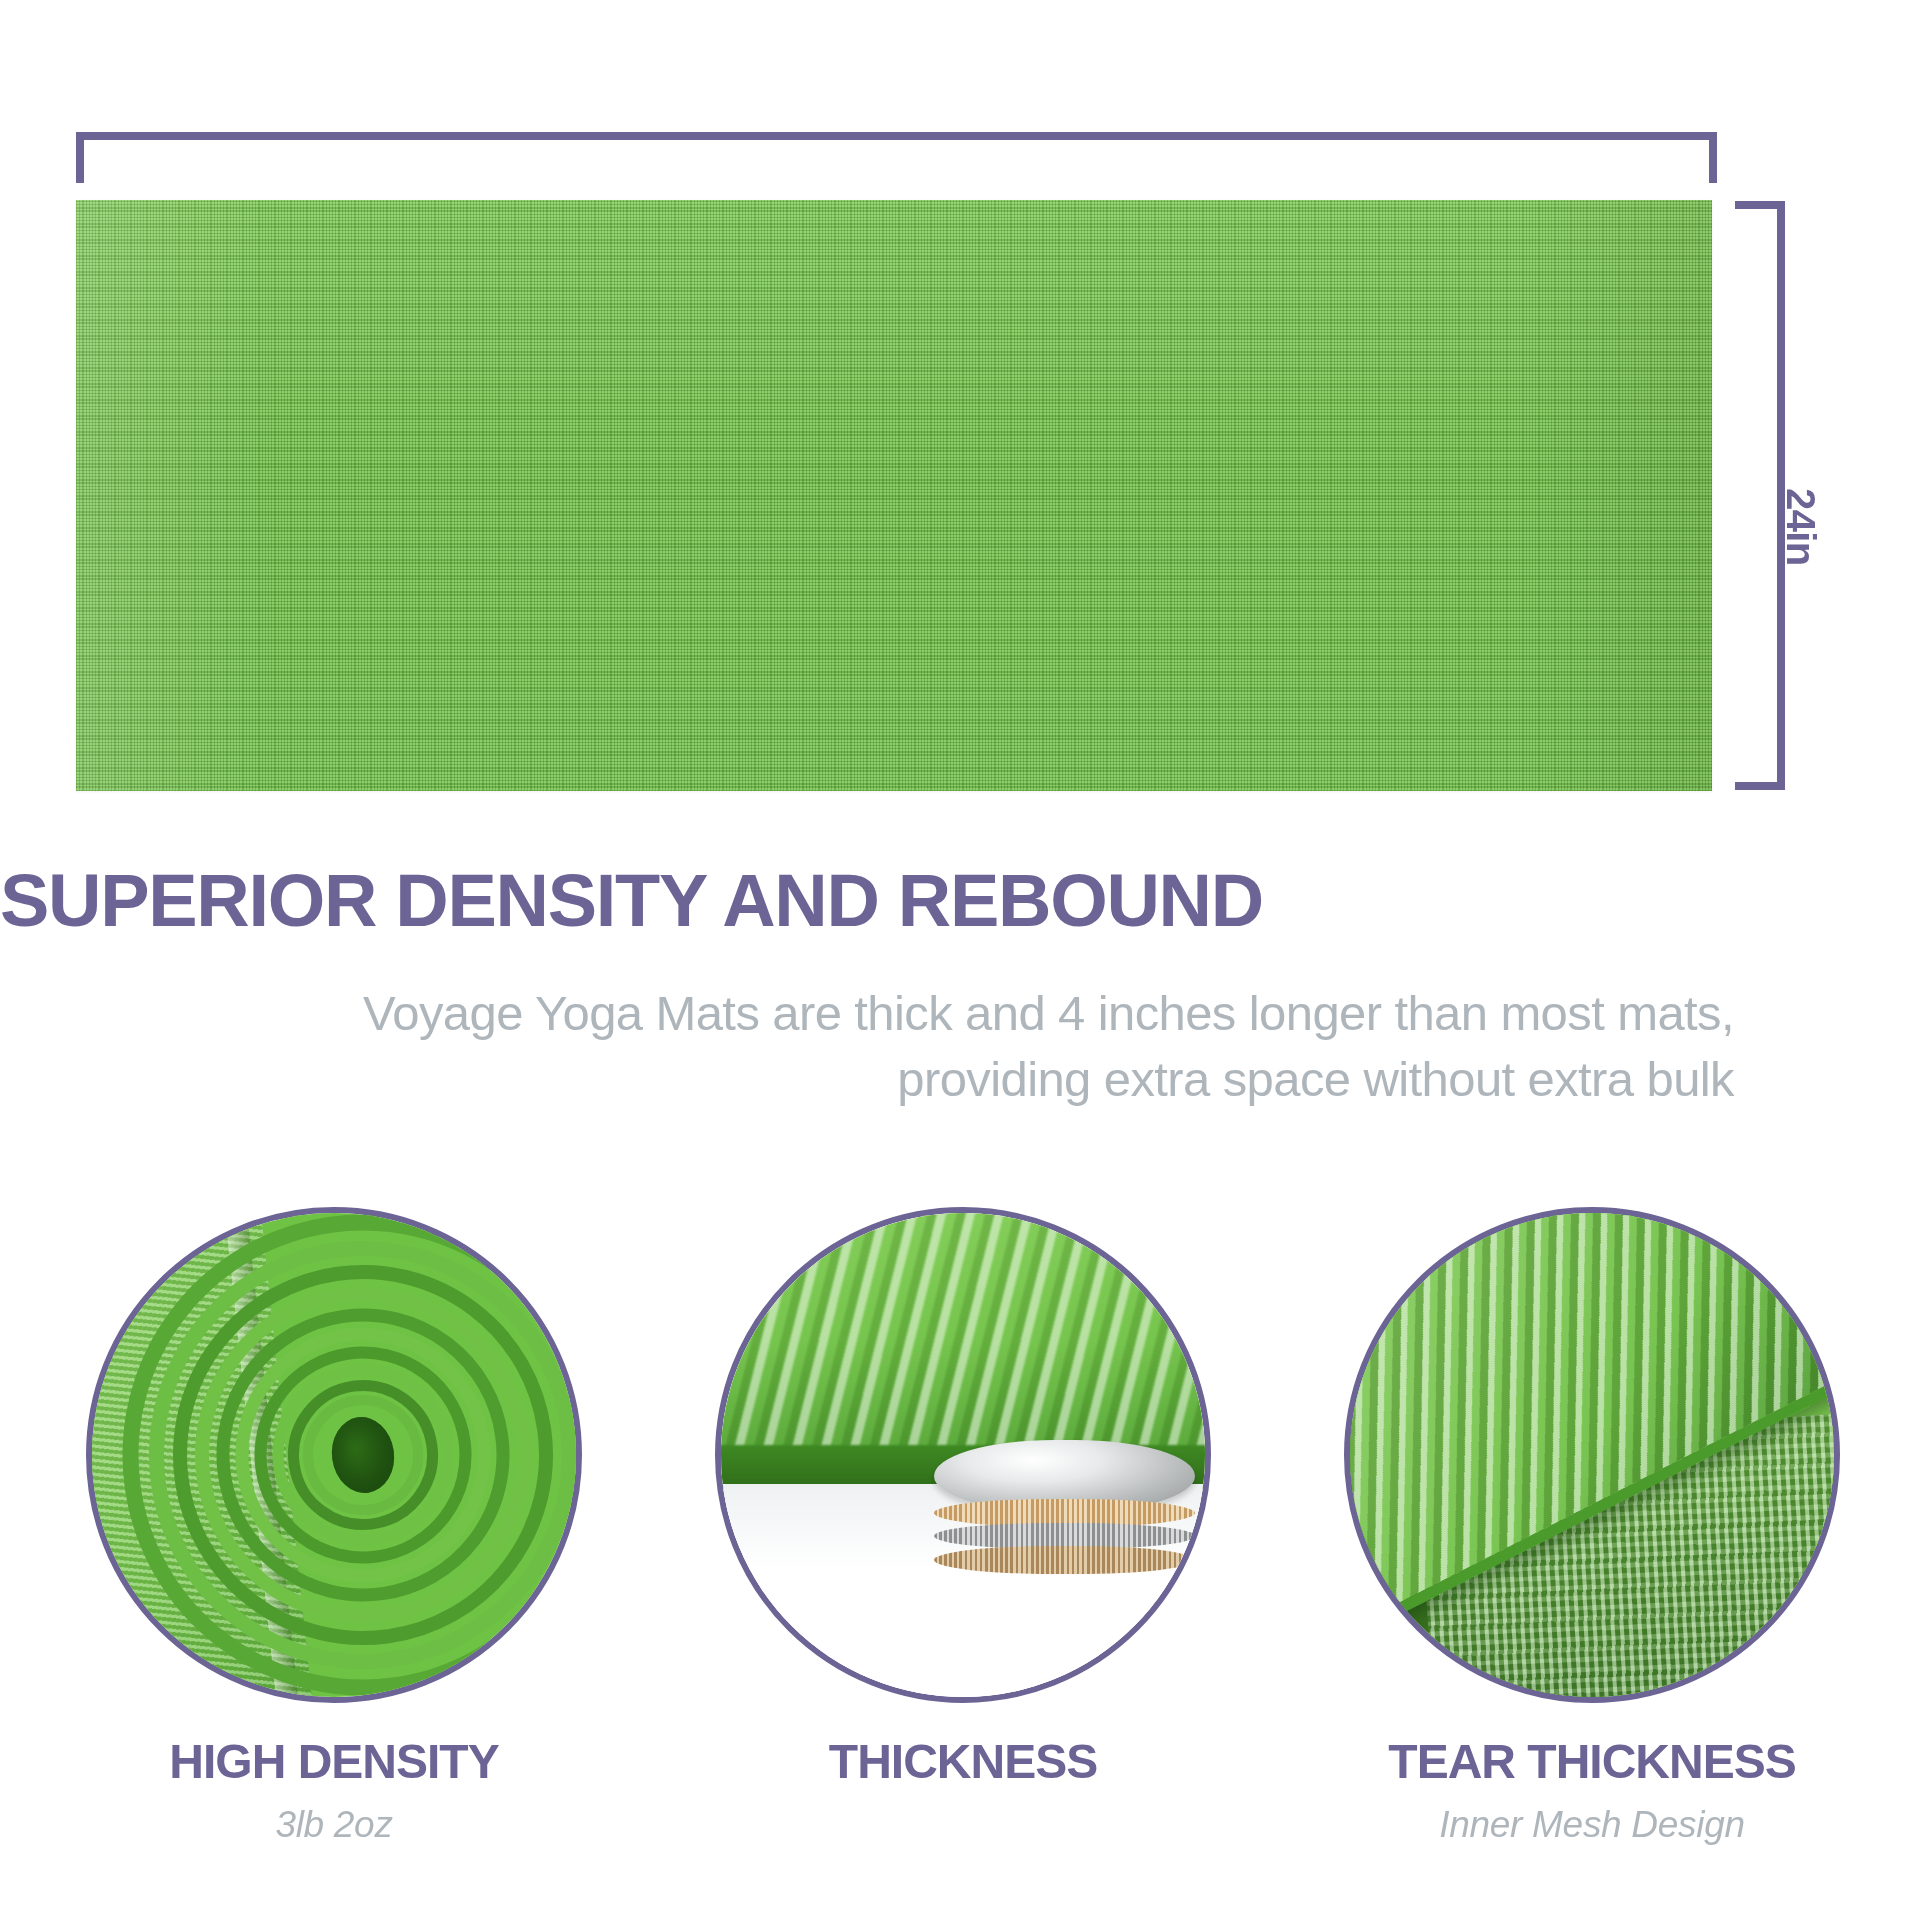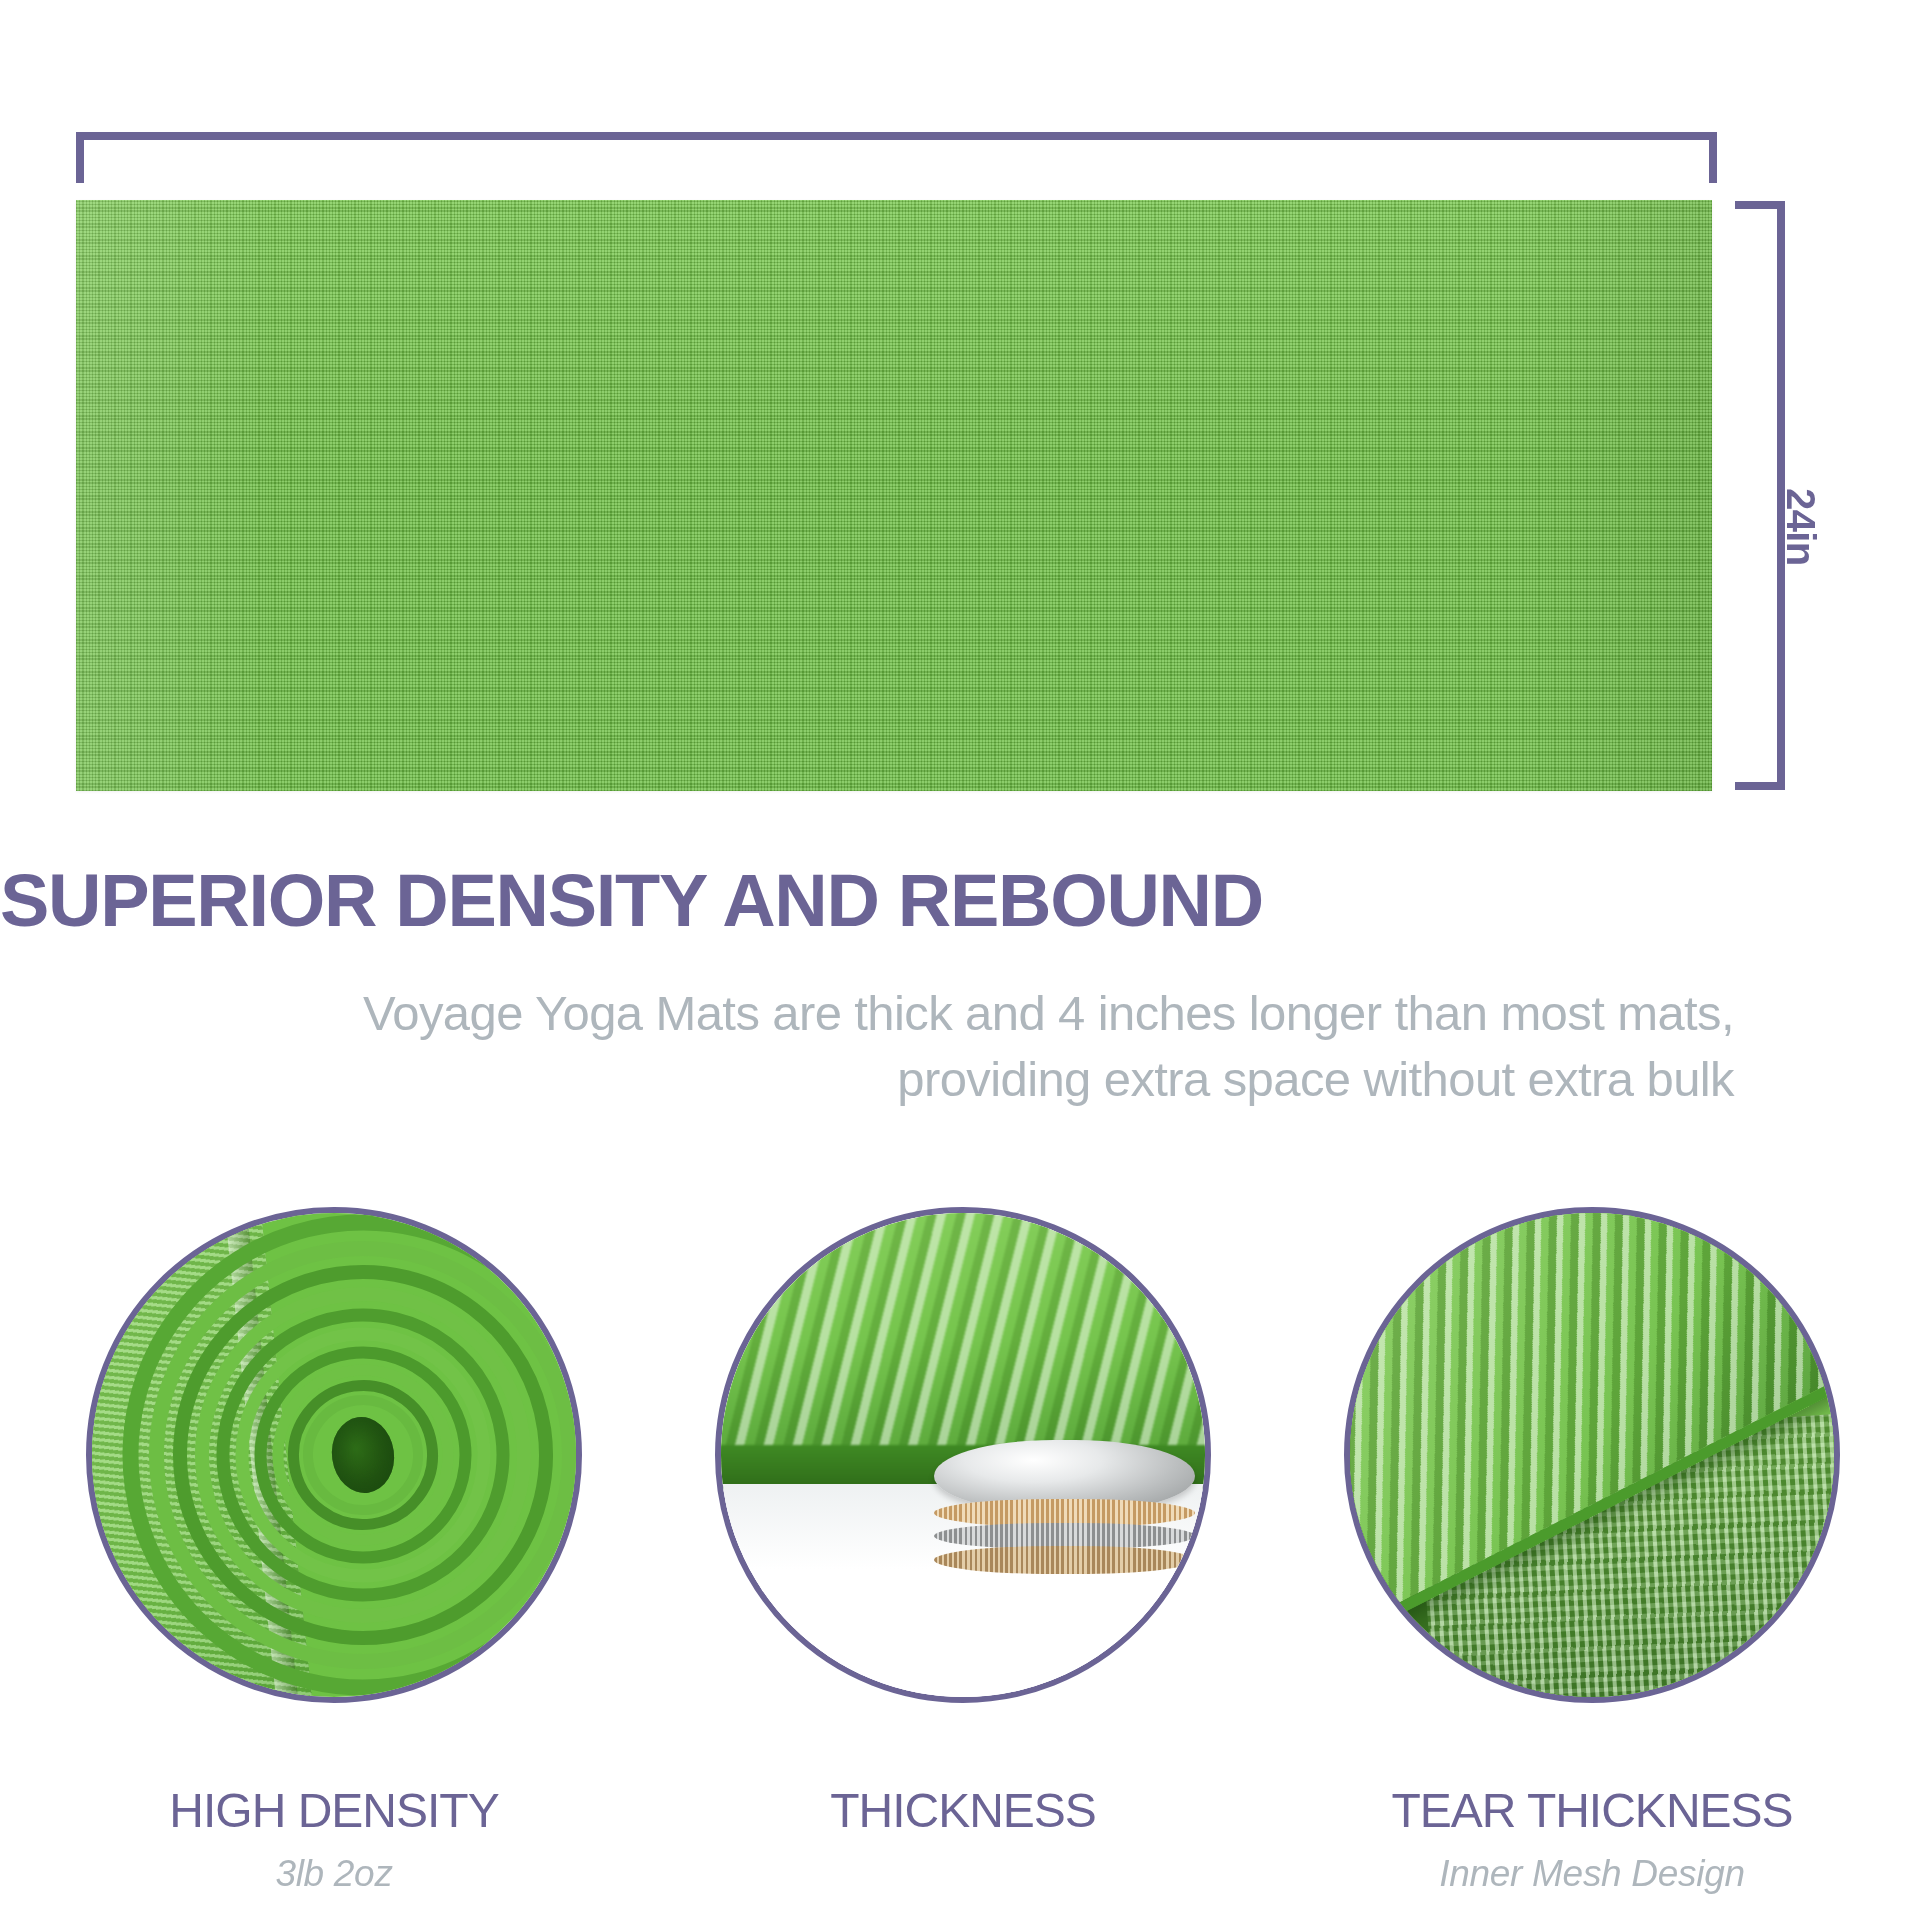--- a/index.html
+++ b/index.html
@@ -212,22 +212,22 @@
         rgba(255,255,255,.52) 0 6.4px,
         rgba(255,255,255,.08) 6.4px 14px,
         rgba(0,0,0,.14) 14px 22px),
       linear-gradient(150deg,#8ed265 0%,#6dbf43 70%,#4f9c30 100%);
     transform:rotate(-27deg);
     border-bottom:11.6px solid #4b9b2c;
     box-shadow:0 9px 16.7px rgba(20,60,10,.45);
   }
 
   .f-title{
-    margin-top:83px;
-    font-size:48px; font-weight:normal;
+    margin-top:34px;
+    font-size:48px; font-weight:bold;
     letter-spacing:-1px;
     color:var(--pc);
     line-height:1.05;
   }
   .f-sub{
     margin-top:16.7px;
     font-size:37px; font-weight:normal;
     color:var(--gc);
     letter-spacing:-0.3px;
     font-style:italic;

